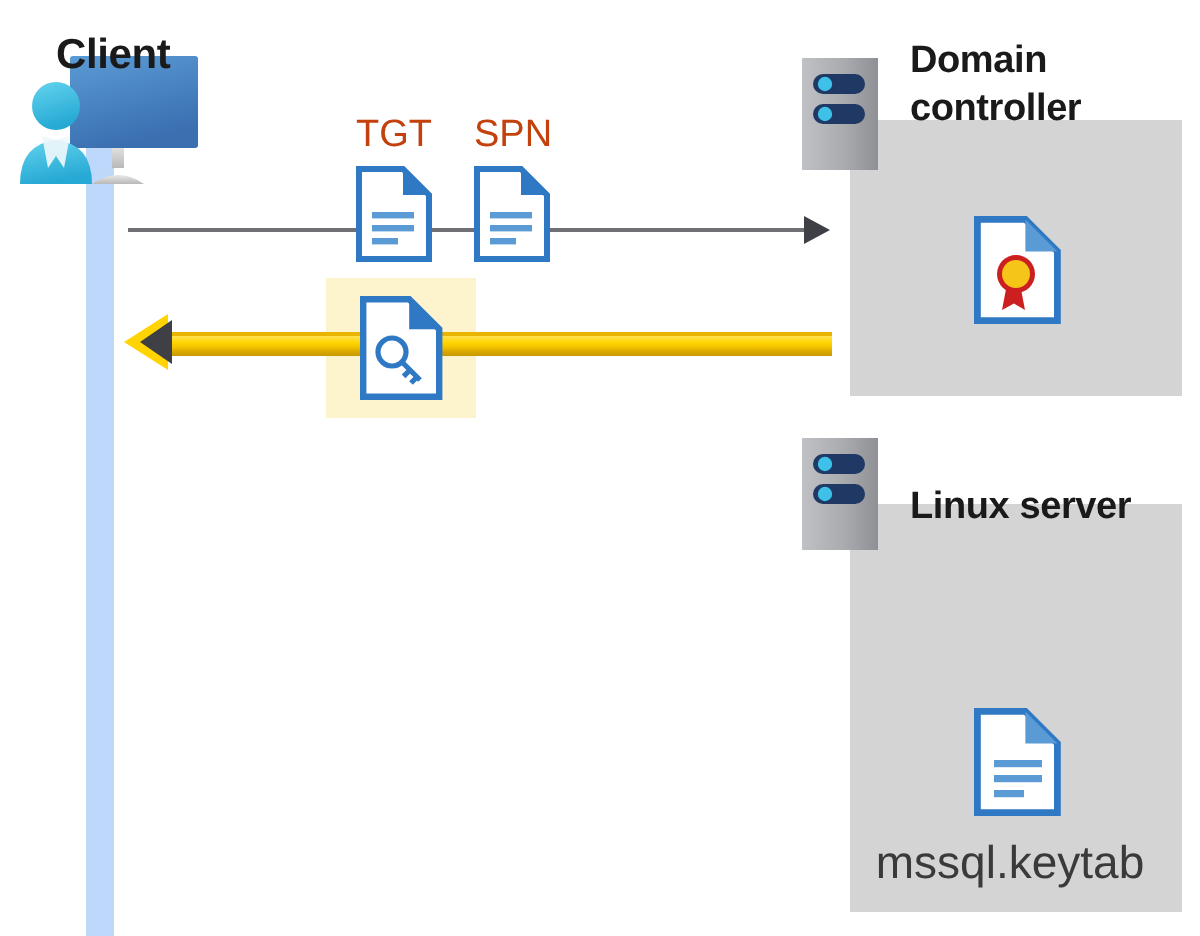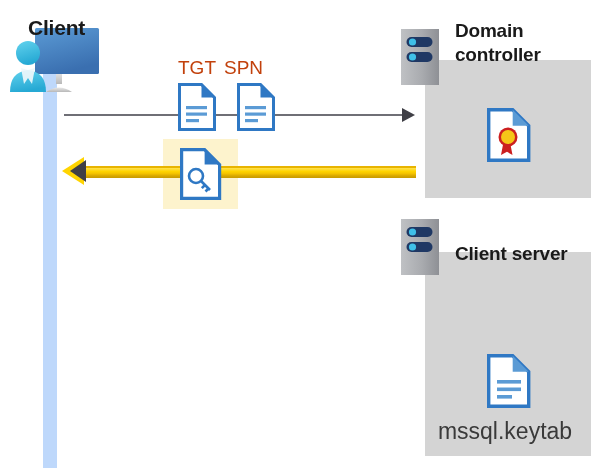--- a/index.html
+++ b/index.html
@@ -41,21 +41,21 @@
     left: 455px; top: 226px;
     font-size: 19px;
     line-height: 24px;
     width: 140px;
   }
   .doclabel {
     font-size: 19px;
     color: #c2410c;
   }
   #tgt-label { left: 178px; top: 57px; }
-  #spn-label { left: 224px; top: 57px; }
+  #spn-label { left: 237px; top: 57px; }
   #keytab-label {
     left: 425px; top: 418px;
     width: 160px;
     text-align: center;
     font-size: 23px;
     color: #3a3a3a;
   }
 
   
   .panel {
@@ -260,21 +260,21 @@
       <rect x="10" y="26" width="24" height="3.6" fill="#5b9bd5"></rect>
       <rect x="10" y="33.5" width="24" height="3.6" fill="#5b9bd5"></rect>
       <rect x="10" y="41" width="15" height="3.6" fill="#5b9bd5"></rect>
     </svg>
   </div>
 
   <div class="abs title-bold" id="client-title">Client</div>
 
   <div class="abs title-bold" id="dc-title">Domain controller</div>
 
-  <div class="abs title-bold" id="linux-title">Client server</div>
+  <div class="abs title-bold" id="linux-title">Linux server</div>
 
   <div class="abs doclabel" id="tgt-label">TGT</div>
 
   <div class="abs doclabel" id="spn-label">SPN</div>
 
   <div class="abs" id="keytab-label">mssql.keytab</div>
 
 </div>
 
 </body></html>

